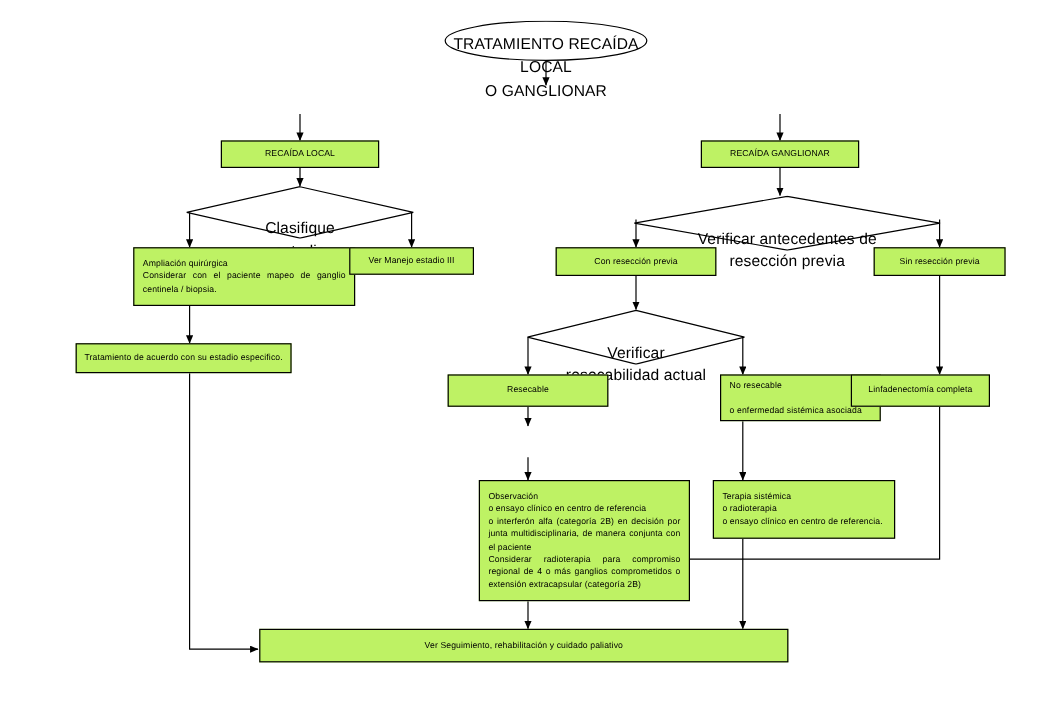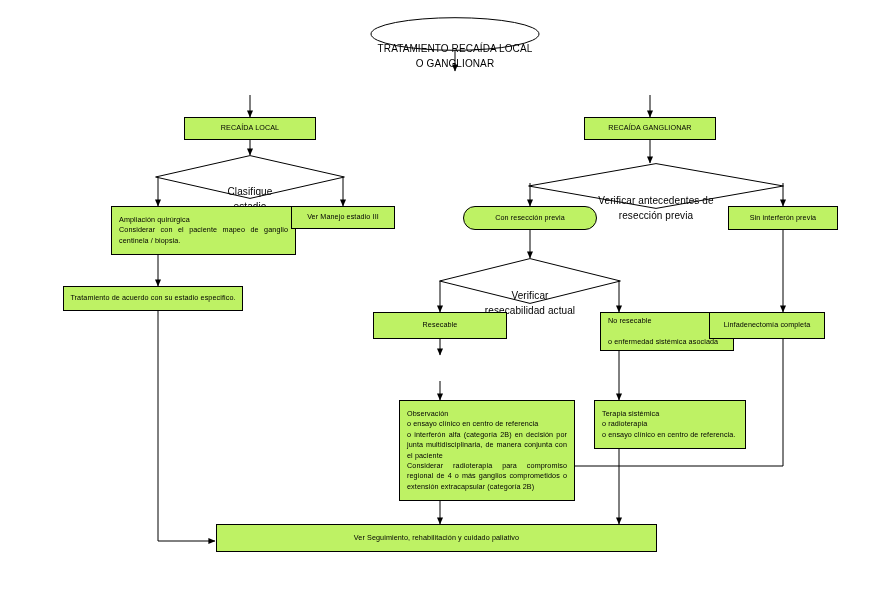--- a/index.html
+++ b/index.html
@@ -68,21 +68,21 @@
     justify-content: center;
   }
   .diamond-wrap svg, .ellipse-wrap svg {
     position: absolute;
     left: 0;
     top: 0;
   }
   .shape-label {
     position: relative;
     z-index: 3;
-    font-size: 10px;
+    font-size: 13px;
     line-height: 1.5;
     text-align: center;
     white-space: pre-line;
     letter-spacing: 0.1px;
     margin-top: 44px;
   }
 </style>
 </head>
 <body>
 
@@ -180,26 +180,26 @@
   </div>
 
   <div class="node box center" style="left:291px; top:206px; width:104px; height:23px;">
     <div class="txt">Ver Manejo estadio III</div>
   </div>
 
   <div class="node box center" style="left:63px; top:286px; width:180px; height:25px;">
     <div class="txt">Tratamiento de acuerdo con su estadio especifico.</div>
   </div>
 
-  <div class="node box center" style="left:463px; top:206px; width:134px; height:24px;border-radius:12px;">
+  <div class="node box center" style="left:463px; top:206px; width:134px; height:24px;">
     <div class="txt">Con resección previa</div>
   </div>
 
   <div class="node box center" style="left:728px; top:206px; width:110px; height:24px;">
-    <div class="txt">Sin interferón previa</div>
+    <div class="txt">Sin resección previa</div>
   </div>
 
   <div class="diamond-wrap" style="left:439px; top:258px; width:182px; height:46px;">
     <svg width="182" height="46" viewBox="0 0 182 46" xmlns="http://www.w3.org/2000/svg">
       <polygon points="91,0.6 181.4,23 91,45.4 0.6,23" fill="#fff" stroke="#000" stroke-width="1"></polygon>
     </svg>
     <div class="shape-label">Verificar
 resecabilidad actual</div>
   </div>
 

